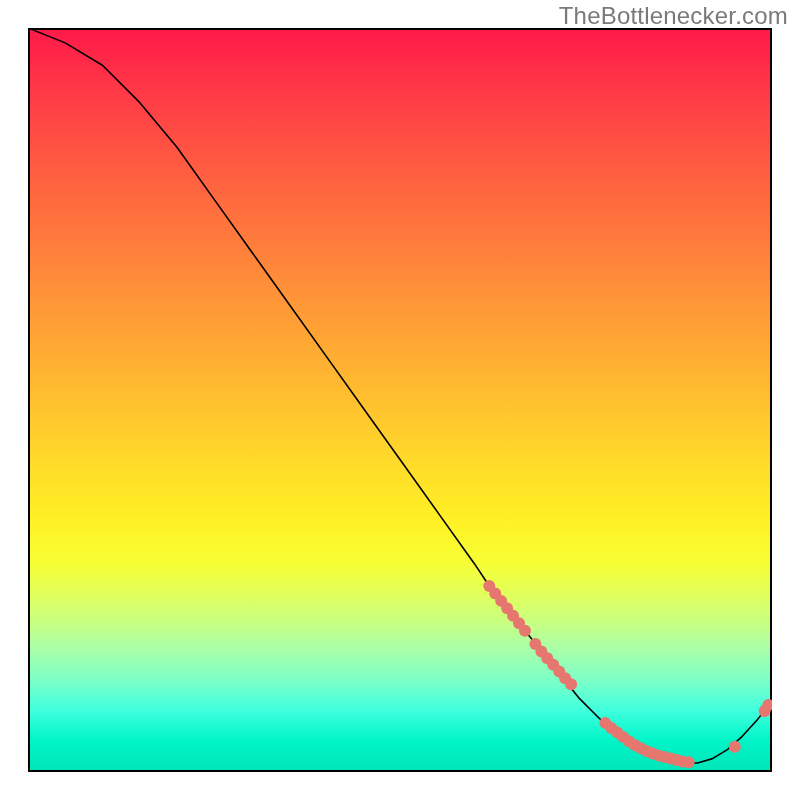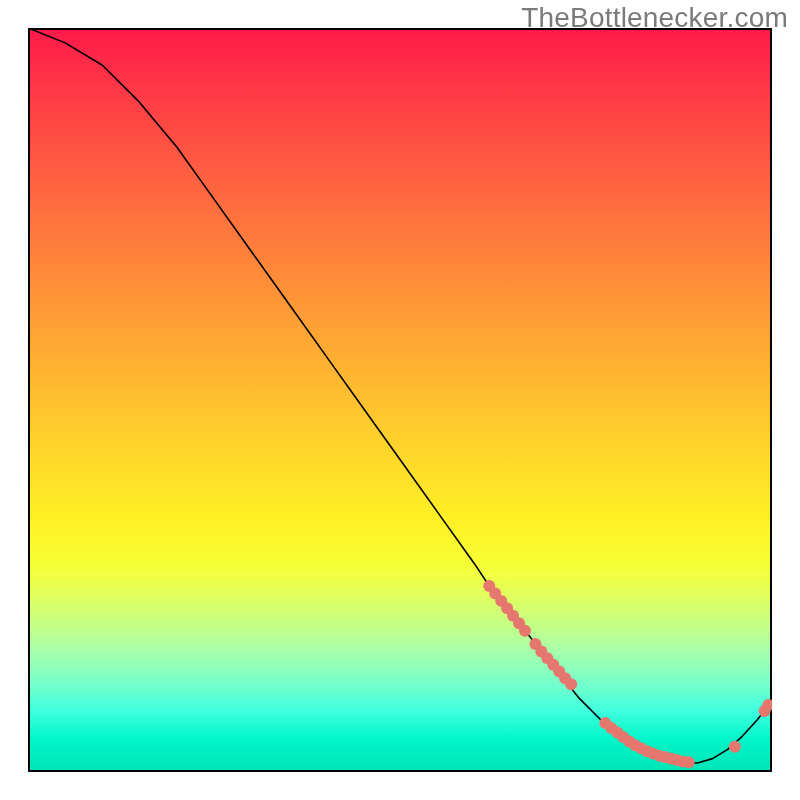--- a/index.html
+++ b/index.html
@@ -13,21 +13,21 @@
   }
   .wrap {
     position: relative;
     width: 800px;
     height: 800px;
   }
   .attribution {
     position: absolute;
     top: 2px;
     right: 12px;
-    font-size: 28px;
+    font-size: 24px;
     color: #7a7a7a;
     font-weight: 400;
     letter-spacing: 0.2px;
   }
   .plot-area {
     position: absolute;
     left: 28px;
     top: 28px;
     width: 744px;
     height: 744px;

